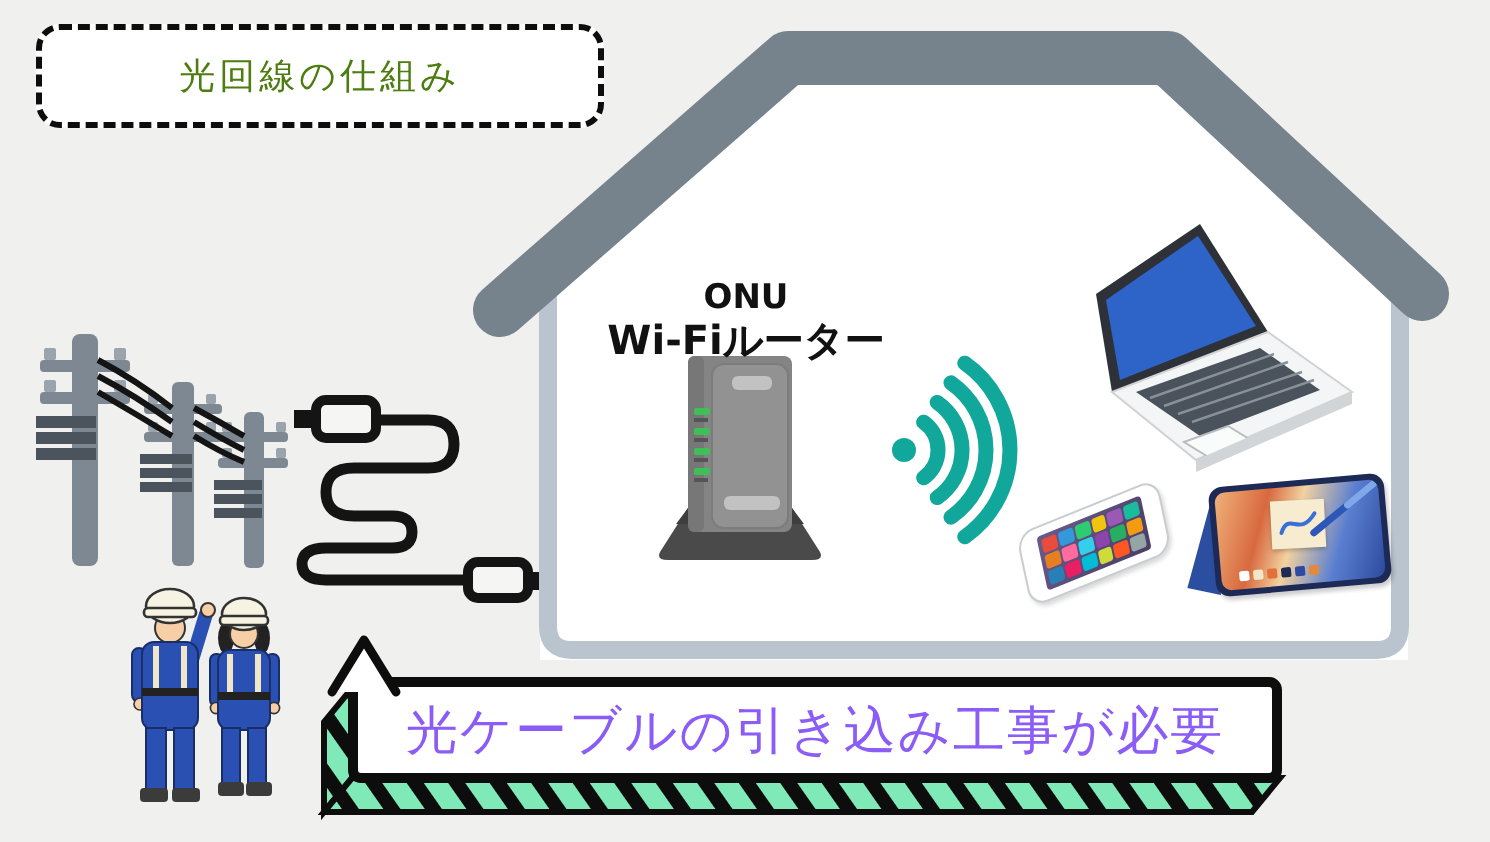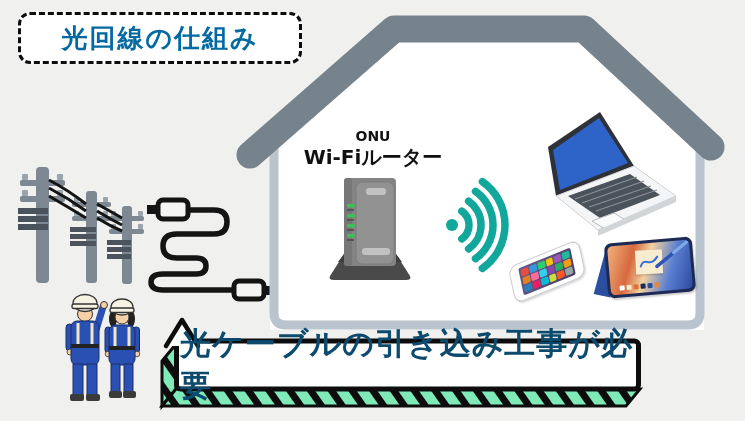--- a/index.html
+++ b/index.html
@@ -8,30 +8,30 @@
     --router-led-green:#3fbf57; --pole-gray:#7d8893; --outline-black:#0d0d0d;
   }
   html,body{margin:0;padding:0;}
   body{font-family:"DejaVu Sans","Liberation Sans",sans-serif;}
   .canvas{position:relative;width:745px;height:421px;background:var(--background);overflow:hidden;}
   .scene{position:absolute;left:0;top:0;}
 
   
   .title-box{position:absolute;left:18px;top:12px;width:278px;height:46px;background:#ffffff;
     border:3px dashed var(--outline-black);border-radius:12px;display:flex;align-items:center;justify-content:center;}
-  .title-box span{font-size:26px;font-weight:700;color:#0369a1;letter-spacing:2px;}
+  .title-box span{font-size:18px;font-weight:400;color:#4d7c0f;letter-spacing:2px;}
 
   
   .onu-label{position:absolute;left:303px;top:126px;width:140px;text-align:center;color:#111;font-weight:700;line-height:21px;}
-  .onu-label .l1{font-size:14px;display:block;}
+  .onu-label .l1{font-size:17px;display:block;margin-top:13px;}
   .onu-label .l2{font-size:20px;display:block;}
 
   
   .banner-text{position:absolute;left:180px;top:342px;width:455px;height:46px;display:flex;
-    align-items:center;justify-content:center;font-size:31px;font-weight:700;color:#0c4a6e;letter-spacing:1px;}
+    align-items:center;justify-content:center;font-size:26px;font-weight:400;color:#8b5cf6;letter-spacing:1px;}
 
   
   .phone{position:absolute;left:506px;top:242px;width:82px;height:58px;}
   .phone-body{position:absolute;left:3px;top:11px;width:74px;height:35px;background:#ffffff;
     border:1px solid #c9ccd0;border-radius:9px;transform:rotate(-22deg) skewX(-10deg);
     box-shadow:1px 2px 2px rgba(0,0,0,.15);}
   .phone-screen{position:absolute;left:9px;top:4px;right:9px;bottom:4px;border-radius:2px;
     background:linear-gradient(135deg,#6a5a8c,#4a3d66);display:grid;
     grid-template-columns:repeat(6,1fr);grid-template-rows:repeat(3,1fr);gap:1px;padding:2px;}
   .phone-screen i{border-radius:1.5px;display:block;}

